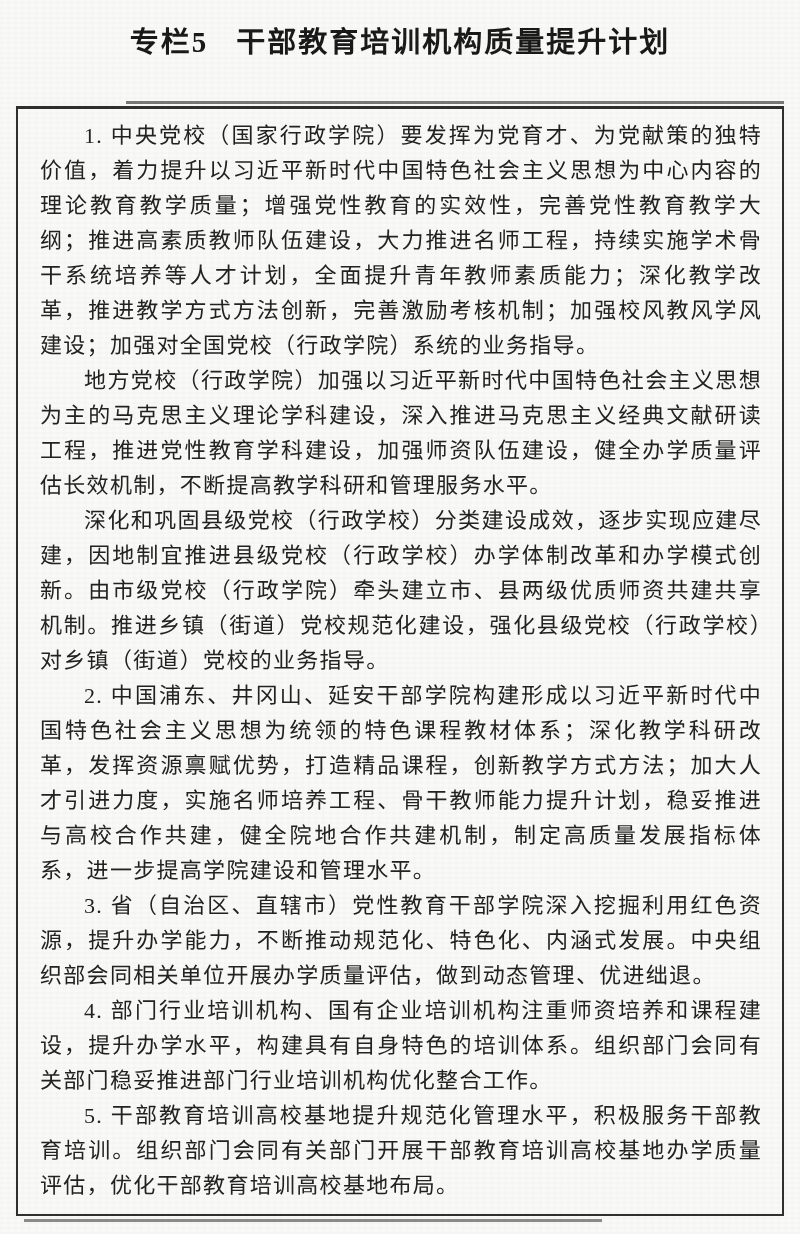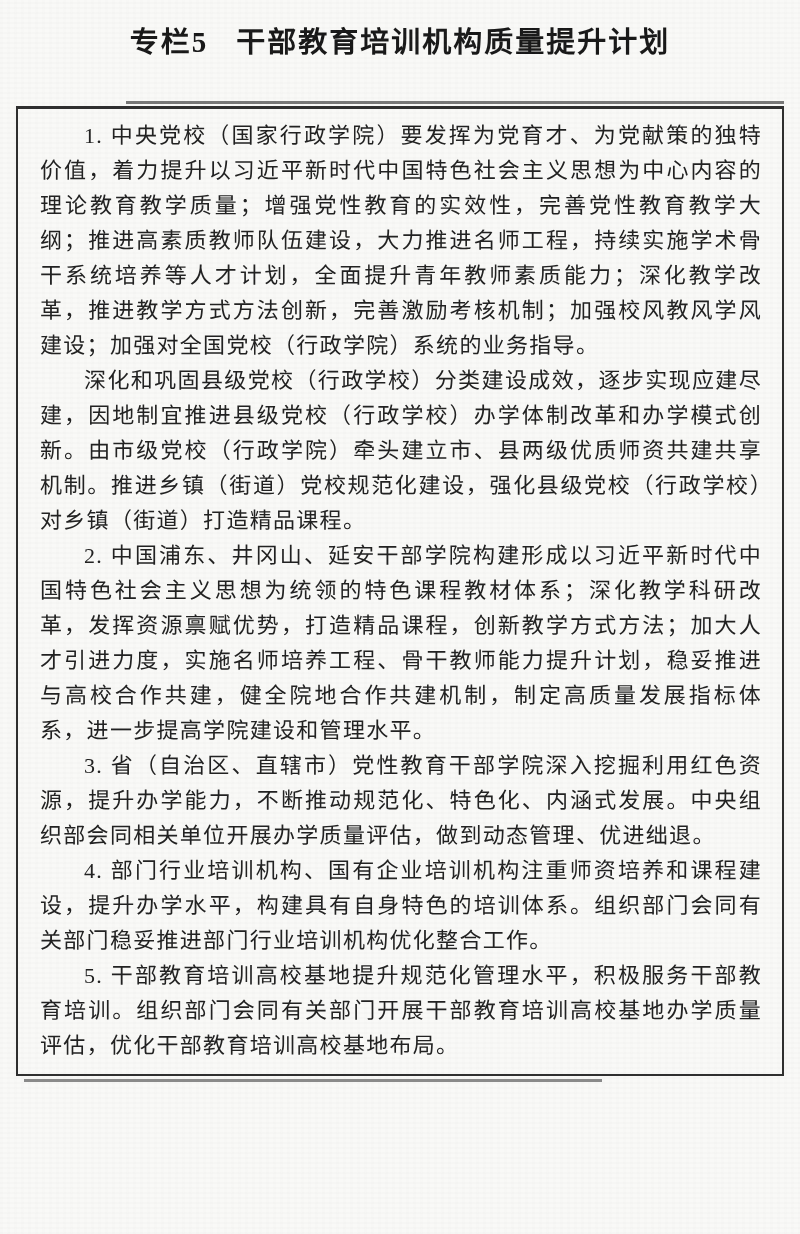--- a/index.html
+++ b/index.html
@@ -73,19 +73,20 @@
 </head>
 <body>
 
 <h1 class="doc-title">
   <span class="title-prefix">专栏5</span><span class="title-main">干部教育培训机构质量提升计划</span>
 </h1>
 
 <div class="panel">
   <div id="panel-body">
       <p class="para">1. 中央党校（国家行政学院）要发挥为党育才、为党献策的独特价值，着力提升以习近平新时代中国特色社会主义思想为中心内容的理论教育教学质量；增强党性教育的实效性，完善党性教育教学大纲；推进高素质教师队伍建设，大力推进名师工程，持续实施学术骨干系统培养等人才计划，全面提升青年教师素质能力；深化教学改革，推进教学方式方法创新，完善激励考核机制；加强校风教风学风建设；加强对全国党校（行政学院）系统的业务指导。</p>
-      <p class="para">深化和巩固县级党校（行政学校）分类建设成效，逐步实现应建尽建，因地制宜推进县级党校（行政学校）办学体制改革和办学模式创新。由市级党校（行政学院）牵头建立市、县两级优质师资共建共享机制。推进乡镇（街道）党校规范化建设，强化县级党校（行政学校）对乡镇（街道）打造精品课程。</p>
+      <p class="para">地方党校（行政学院）加强以习近平新时代中国特色社会主义思想为主的马克思主义理论学科建设，深入推进马克思主义经典文献研读工程，推进党性教育学科建设，加强师资队伍建设，健全办学质量评估长效机制，不断提高教学科研和管理服务水平。</p>
+      <p class="para">深化和巩固县级党校（行政学校）分类建设成效，逐步实现应建尽建，因地制宜推进县级党校（行政学校）办学体制改革和办学模式创新。由市级党校（行政学院）牵头建立市、县两级优质师资共建共享机制。推进乡镇（街道）党校规范化建设，强化县级党校（行政学校）对乡镇（街道）党校的业务指导。</p>
       <p class="para">2. 中国浦东、井冈山、延安干部学院构建形成以习近平新时代中国特色社会主义思想为统领的特色课程教材体系；深化教学科研改革，发挥资源禀赋优势，打造精品课程，创新教学方式方法；加大人才引进力度，实施名师培养工程、骨干教师能力提升计划，稳妥推进与高校合作共建，健全院地合作共建机制，制定高质量发展指标体系，进一步提高学院建设和管理水平。</p>
       <p class="para">3. 省（自治区、直辖市）党性教育干部学院深入挖掘利用红色资源，提升办学能力，不断推动规范化、特色化、内涵式发展。中央组织部会同相关单位开展办学质量评估，做到动态管理、优进绌退。</p>
       <p class="para">4. 部门行业培训机构、国有企业培训机构注重师资培养和课程建设，提升办学水平，构建具有自身特色的培训体系。组织部门会同有关部门稳妥推进部门行业培训机构优化整合工作。</p>
       <p class="para">5. 干部教育培训高校基地提升规范化管理水平，积极服务干部教育培训。组织部门会同有关部门开展干部教育培训高校基地办学质量评估，优化干部教育培训高校基地布局。</p>
     </div>
 </div>
 
 </body></html>

